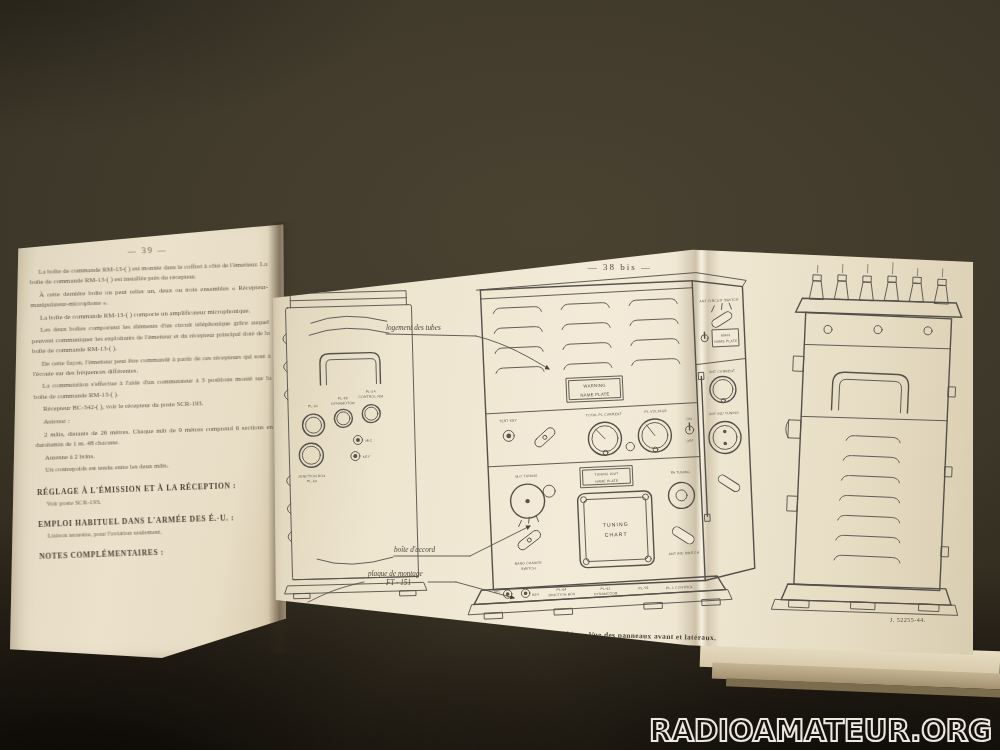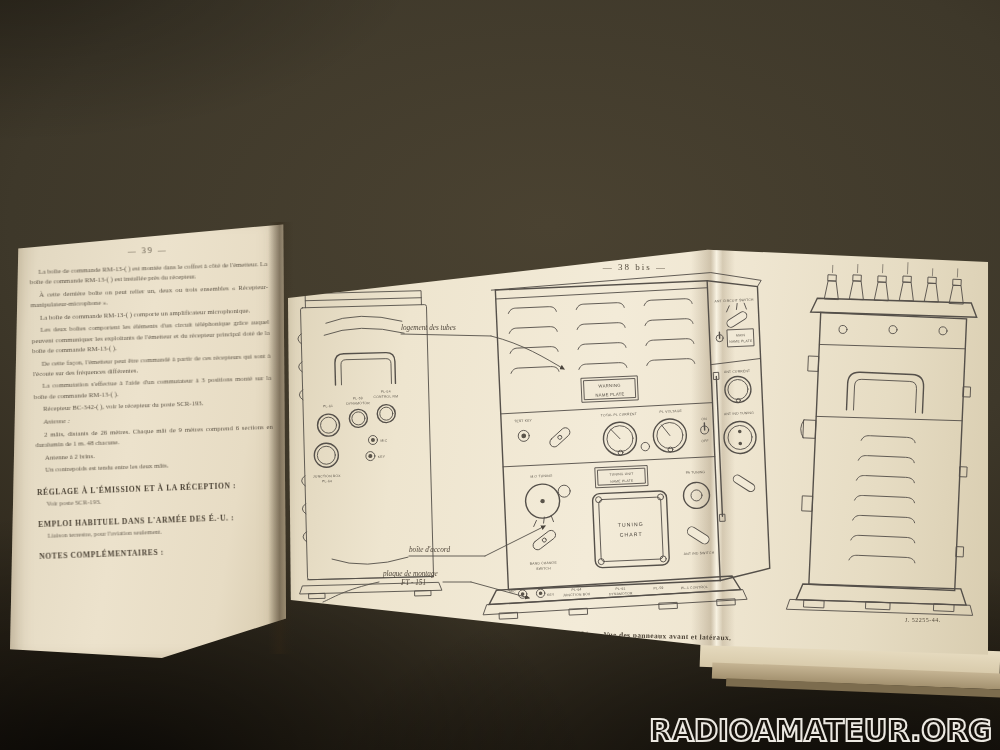--- a/index.html
+++ b/index.html
@@ -28,21 +28,21 @@
     color:#61584a;filter:blur(.35px);
   }
   .pagenum-left{font-size:8px;text-align:center;letter-spacing:2px;color:#5a5143;margin-bottom:8px;}
   .para{font-size:6.8px;line-height:1.5;margin:0 0 2.5px 0;text-indent:9px;text-align:justify;}
   .para.em{font-style:italic;}
   .sect{margin-top:13px;}
   .sect-h{font-size:7.6px;font-weight:bold;letter-spacing:.6px;color:#4c4336;filter:blur(.15px);}
   .sect-b{font-size:6.6px;margin-top:3px;text-indent:9px;color:#6d6456;}
   
   .foldout{
-    position:absolute;left:283px;top:230px;width:710px;height:438px;
+    position:absolute;left:268px;top:230px;width:710px;height:438px;
     background:linear-gradient(97deg,#ddd2b8 0%, #eee5cf 18%, #f3ebd8 45%, #efe6d1 62%, #e6dcc3 82%, #d8ccaf 100%);
     clip-path:polygon(0.7% 15.5%, 59.8% 4.5%, 99.3% 7.3%, 99.3% 97%, 59.2% 94.8%, 1.1% 84.5%);
     box-shadow:inset 8px 0 14px -8px rgba(90,70,45,.55);
   }
   .crease{position:absolute;left:408px;top:0;width:44px;height:100%;
     background:linear-gradient(90deg, rgba(120,98,66,0) 0%, rgba(120,98,66,.28) 45%, rgba(255,252,240,.5) 58%, rgba(120,98,66,.22) 72%, rgba(120,98,66,0) 100%);}
   .gutter-shadow{position:absolute;left:268px;top:222px;width:26px;height:432px;
     background:linear-gradient(90deg, rgba(50,38,22,0) 0%, rgba(50,38,22,.45) 45%, rgba(50,38,22,.15) 70%, rgba(50,38,22,0) 100%);}
   svg{position:absolute;inset:0;}
   svg text{font-family:"Liberation Sans", sans-serif;fill:#4c463d;}

